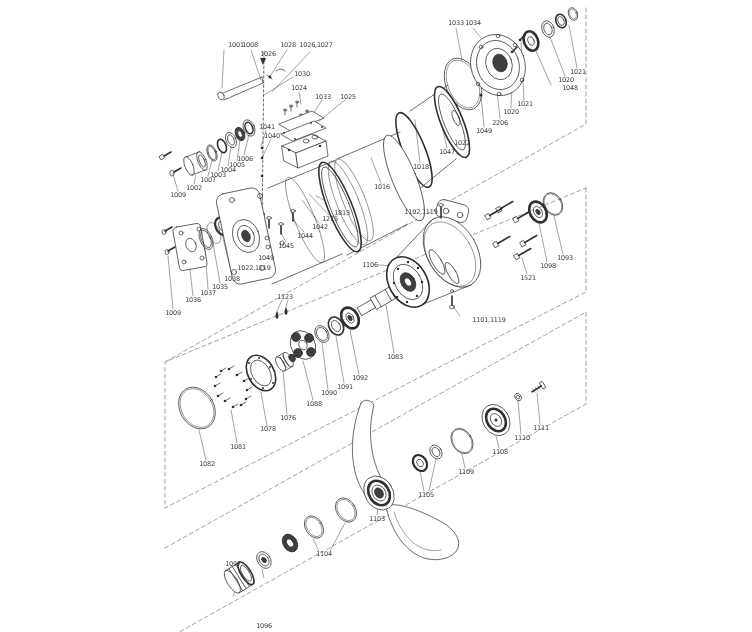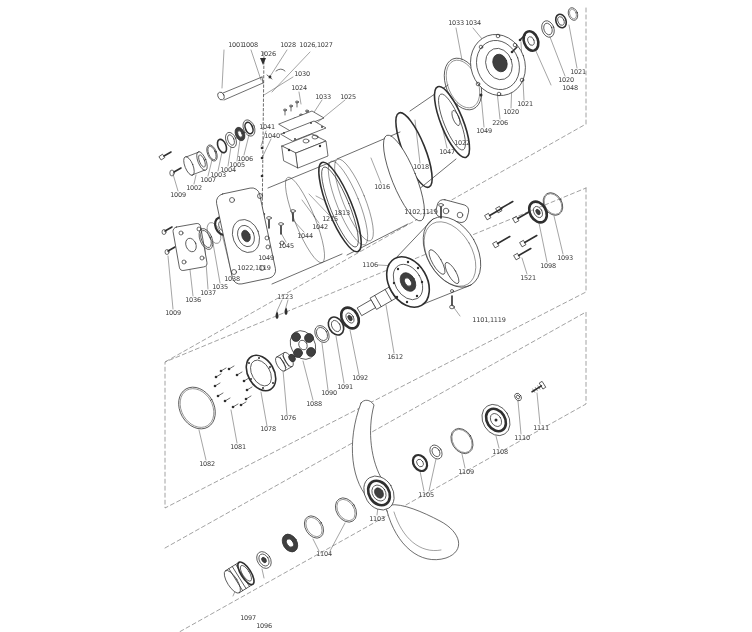--- a/index.html
+++ b/index.html
@@ -456,30 +456,30 @@
       <div class="plabel" style="left: 578px; top: 72px;">1021</div>
       <div class="plabel" style="left: 456px; top: 23px;">1033</div>
       <div class="plabel" style="left: 473px; top: 23px;">1034</div>
       <div class="plabel" style="left: 421px; top: 212px;">1102,1119</div>
       <div class="plabel" style="left: 461px; top: 320px; margin-left: 28px;">1101,1119</div>
       <div class="plabel" style="left: 528px; top: 278px;">1521</div>
       <div class="plabel" style="left: 548px; top: 266px;">1098</div>
       <div class="plabel" style="left: 565px; top: 258px;">1093</div>
       <div class="plabel" style="left: 370px; top: 265px;">1106</div>
       <div class="plabel" style="left: 285px; top: 297px;">1123</div>
-      <div class="plabel" style="left: 395px; top: 357px;">1612</div>
+      <div class="plabel" style="left: 395px; top: 357px;">1083</div>
       <div class="plabel" style="left: 360px; top: 378px;">1092</div>
       <div class="plabel" style="left: 345px; top: 387px;">1091</div>
       <div class="plabel" style="left: 329px; top: 393px;">1090</div>
       <div class="plabel" style="left: 314px; top: 404px;">1088</div>
       <div class="plabel" style="left: 288px; top: 418px;">1076</div>
       <div class="plabel" style="left: 268px; top: 429px;">1078</div>
       <div class="plabel" style="left: 238px; top: 447px;">1081</div>
       <div class="plabel" style="left: 207px; top: 464px;">1082</div>
-      <div class="plabel" style="left: 233px; top: 618px; margin-left: 15px;">1097</div>
+      <div class="plabel" style="left: 233px; top: 564px;">1097</div>
       <div class="plabel" style="left: 264px; top: 582px; margin-top: 44px;">1096</div>
       <div class="plabel" style="left: 324px; top: 554px;">1104</div>
       <div class="plabel" style="left: 377px; top: 519px;">1103</div>
       <div class="plabel" style="left: 426px; top: 495px;">1105</div>
       <div class="plabel" style="left: 466px; top: 472px;">1109</div>
       <div class="plabel" style="left: 500px; top: 452px;">1108</div>
       <div class="plabel" style="left: 522px; top: 438px;">1110</div>
       <div class="plabel" style="left: 541px; top: 428px;">1111</div>
     </div>
 </div>

